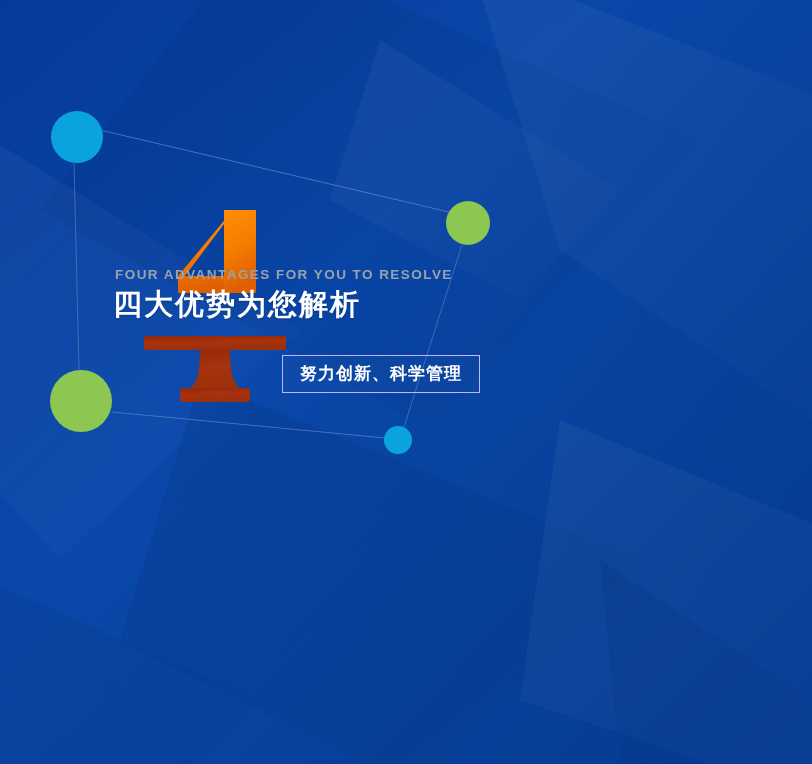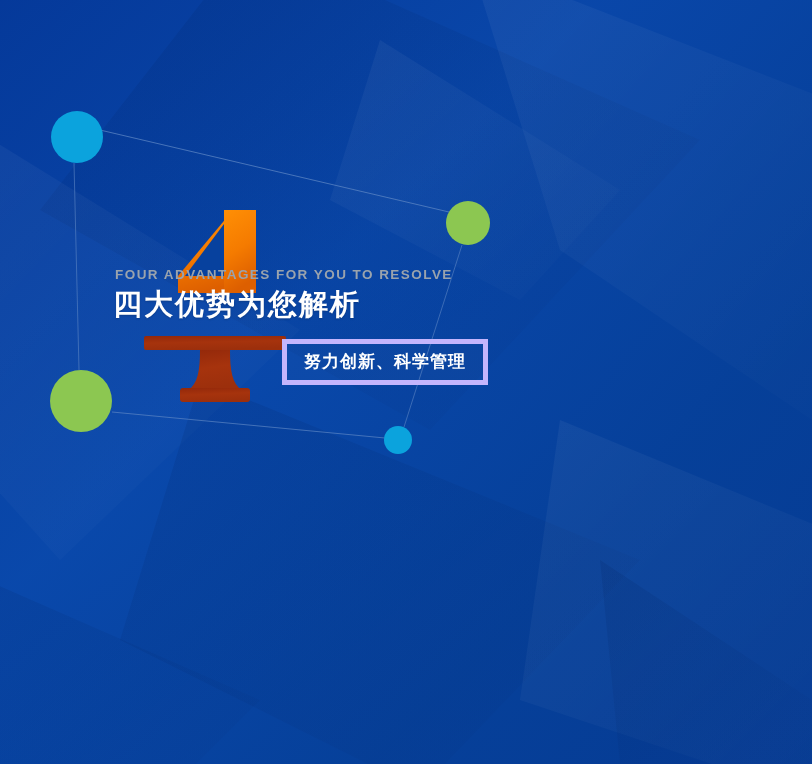--- a/index.html
+++ b/index.html
@@ -78,29 +78,30 @@
     margin: 0;
     white-space: nowrap;
     text-shadow: 0 1px 2px rgba(0,0,0,0.18);
   }
   .tagline-wrap {
     margin-top: 19px;
     margin-left: 169px;
   }
   .tagline {
     display: inline-block;
-    border: 5px solid #c4b5fd;
+    border: 1px solid #c4b5fd;
     color: #ffffff;
     font-size: 17px;
     font-weight: bold;
     letter-spacing: 1px;
     padding: 9px 17px 10px 17px;
     line-height: 1;
     white-space: nowrap;
     background: rgba(255,255,255,0.02);
+    margin-top: 16px;
   }
 </style>
 </head>
 <body>
 
 <div id="banner">
 
   <div class="bg-base"></div>
   <div class="bg-gradient-overlay"></div>
 

